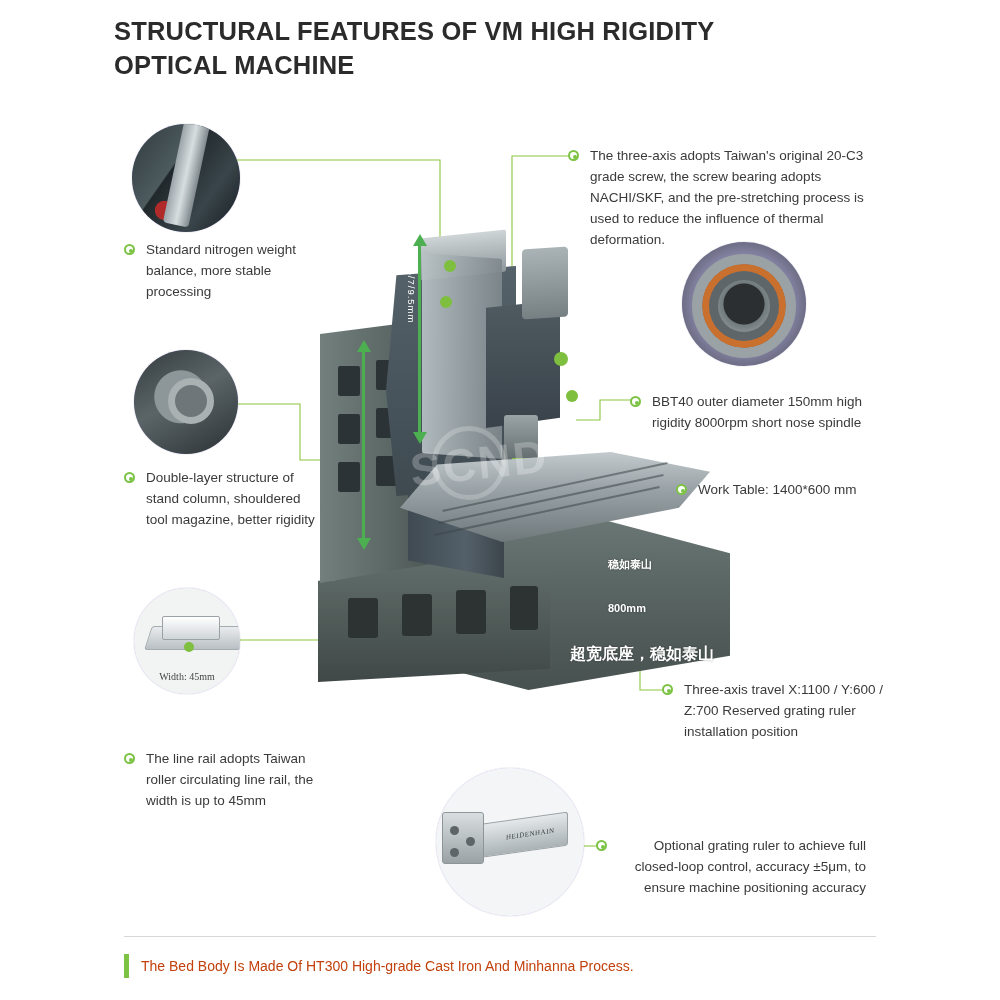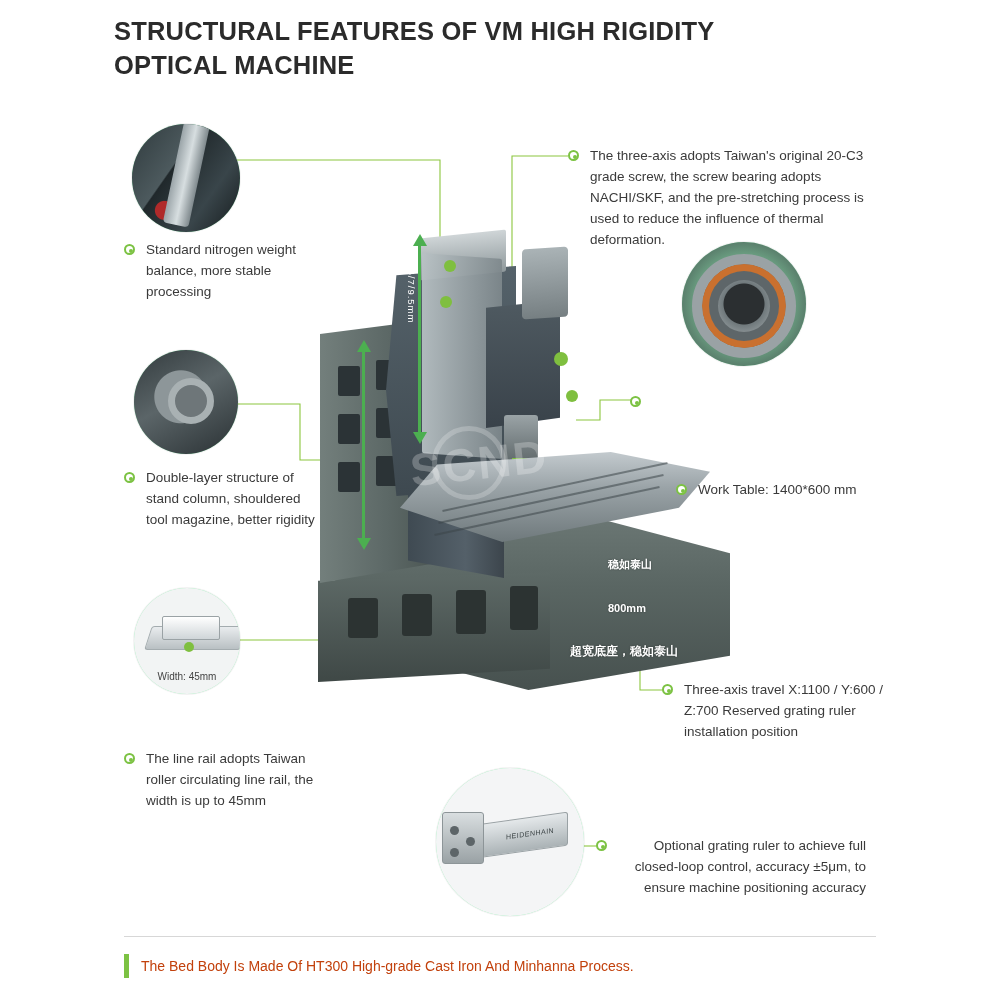--- a/index.html
+++ b/index.html
@@ -171,22 +171,23 @@
     width: 74px; height: 74px;
     border: 5px solid rgba(255,255,255,.22);
     border-radius: 50%;
   }
 
   
   .bubble {
     position: absolute;
     border-radius: 50%;
     overflow: hidden;
-    background: #86efac;
+    background: #c4b5fd;
     box-shadow: 0 0 0 1px rgba(0,0,0,.05);
+    font-family: Liberation Serif, serif;
   }
   .bubble .inner { position: absolute; inset: 0; }
 
   
   #bubble-nitrogen .inner {
     background:
       radial-gradient(circle at 30% 80%, #b02a2a 0 9px, transparent 10px),
       linear-gradient(125deg,#2f3a3d 0%, #4d5a5e 38%, #20282b 39%, #39454a 70%, #161c1e 100%);
   }
   #bubble-nitrogen .tube {
@@ -385,21 +386,21 @@
   <div class="axis-arrow" style="left:123px; top:232px; border-left:7px solid transparent; border-right:7px solid transparent; border-top:12px solid #4caf50;"></div>
 
   <div class="axis-line" style="left:72px; top:150px; width:3px; height:190px;"></div>
   <div class="axis-arrow" style="left:67px; top:140px; border-left:7px solid transparent; border-right:7px solid transparent; border-bottom:12px solid #4caf50;"></div>
   <div class="axis-arrow" style="left:67px; top:338px; border-left:7px solid transparent; border-right:7px solid transparent; border-top:12px solid #4caf50;"></div>
 
   <div class="cn-text" style="left:114px; top:46px; writing-mode: vertical-rl; letter-spacing:1px;">井字筋箱型工作强底座 9.5/7/9.5mm</div>
 
   <div class="cn-green" style="left:318px; top:358px;">稳如泰山</div>
   <div class="cn-green" style="left:318px; top:374px;margin-top:28px;">800mm</div>
-  <div class="cn-green" style="left:280px; top:444px; font-size:12px;">超宽底座，稳如泰山</div>
+  <div class="cn-green" style="left:280px; top:444px; font-size:16px;">超宽底座，稳如泰山</div>
 
   <div style="position:absolute;left:154px;top:60px;width:12px;height:12px;border-radius:50%;background:#7fbf3f;"></div>
   <div style="position:absolute;left:150px;top:96px;width:12px;height:12px;border-radius:50%;background:#7fbf3f;"></div>
   <div style="position:absolute;left:264px;top:152px;width:14px;height:14px;border-radius:50%;background:#7fbf3f;"></div>
   <div style="position:absolute;left:276px;top:190px;width:12px;height:12px;border-radius:50%;background:#7fbf3f;"></div>
 </div>
 
 <div class="bubble" id="bubble-nitrogen" style="left:132px; top:124px; width:108px; height:108px;">
   <div class="inner"></div>
   <div class="tube"></div>
@@ -438,20 +439,21 @@
   <span>Standard nitrogen weight balance, more stable processing</span>
 </div>
 
 <div class="callout" style="left:590px; top:146px; width:282px;">
   <span class="dot"></span>
   <span>The three-axis adopts Taiwan's original 20-C3 grade screw, the screw bearing adopts NACHI/SKF, and the pre-stretching process is used to reduce the influence of thermal deformation.</span>
 </div>
 
 <div class="callout" style="left:652px; top:392px; width:230px;">
   <span class="dot"></span>
+  <span>BBT40 outer diameter 150mm high rigidity 8000rpm short nose spindle</span>
 </div>
 
 <div class="callout" style="left:146px; top:468px; width:178px;">
   <span class="dot"></span>
   <span>Double-layer structure of stand column, shouldered tool magazine, better rigidity</span>
 </div>
 
 <div class="callout" style="left:698px; top:480px; width:220px;">
   <span class="dot"></span>
   <span>Work Table: 1400*600 mm</span>

